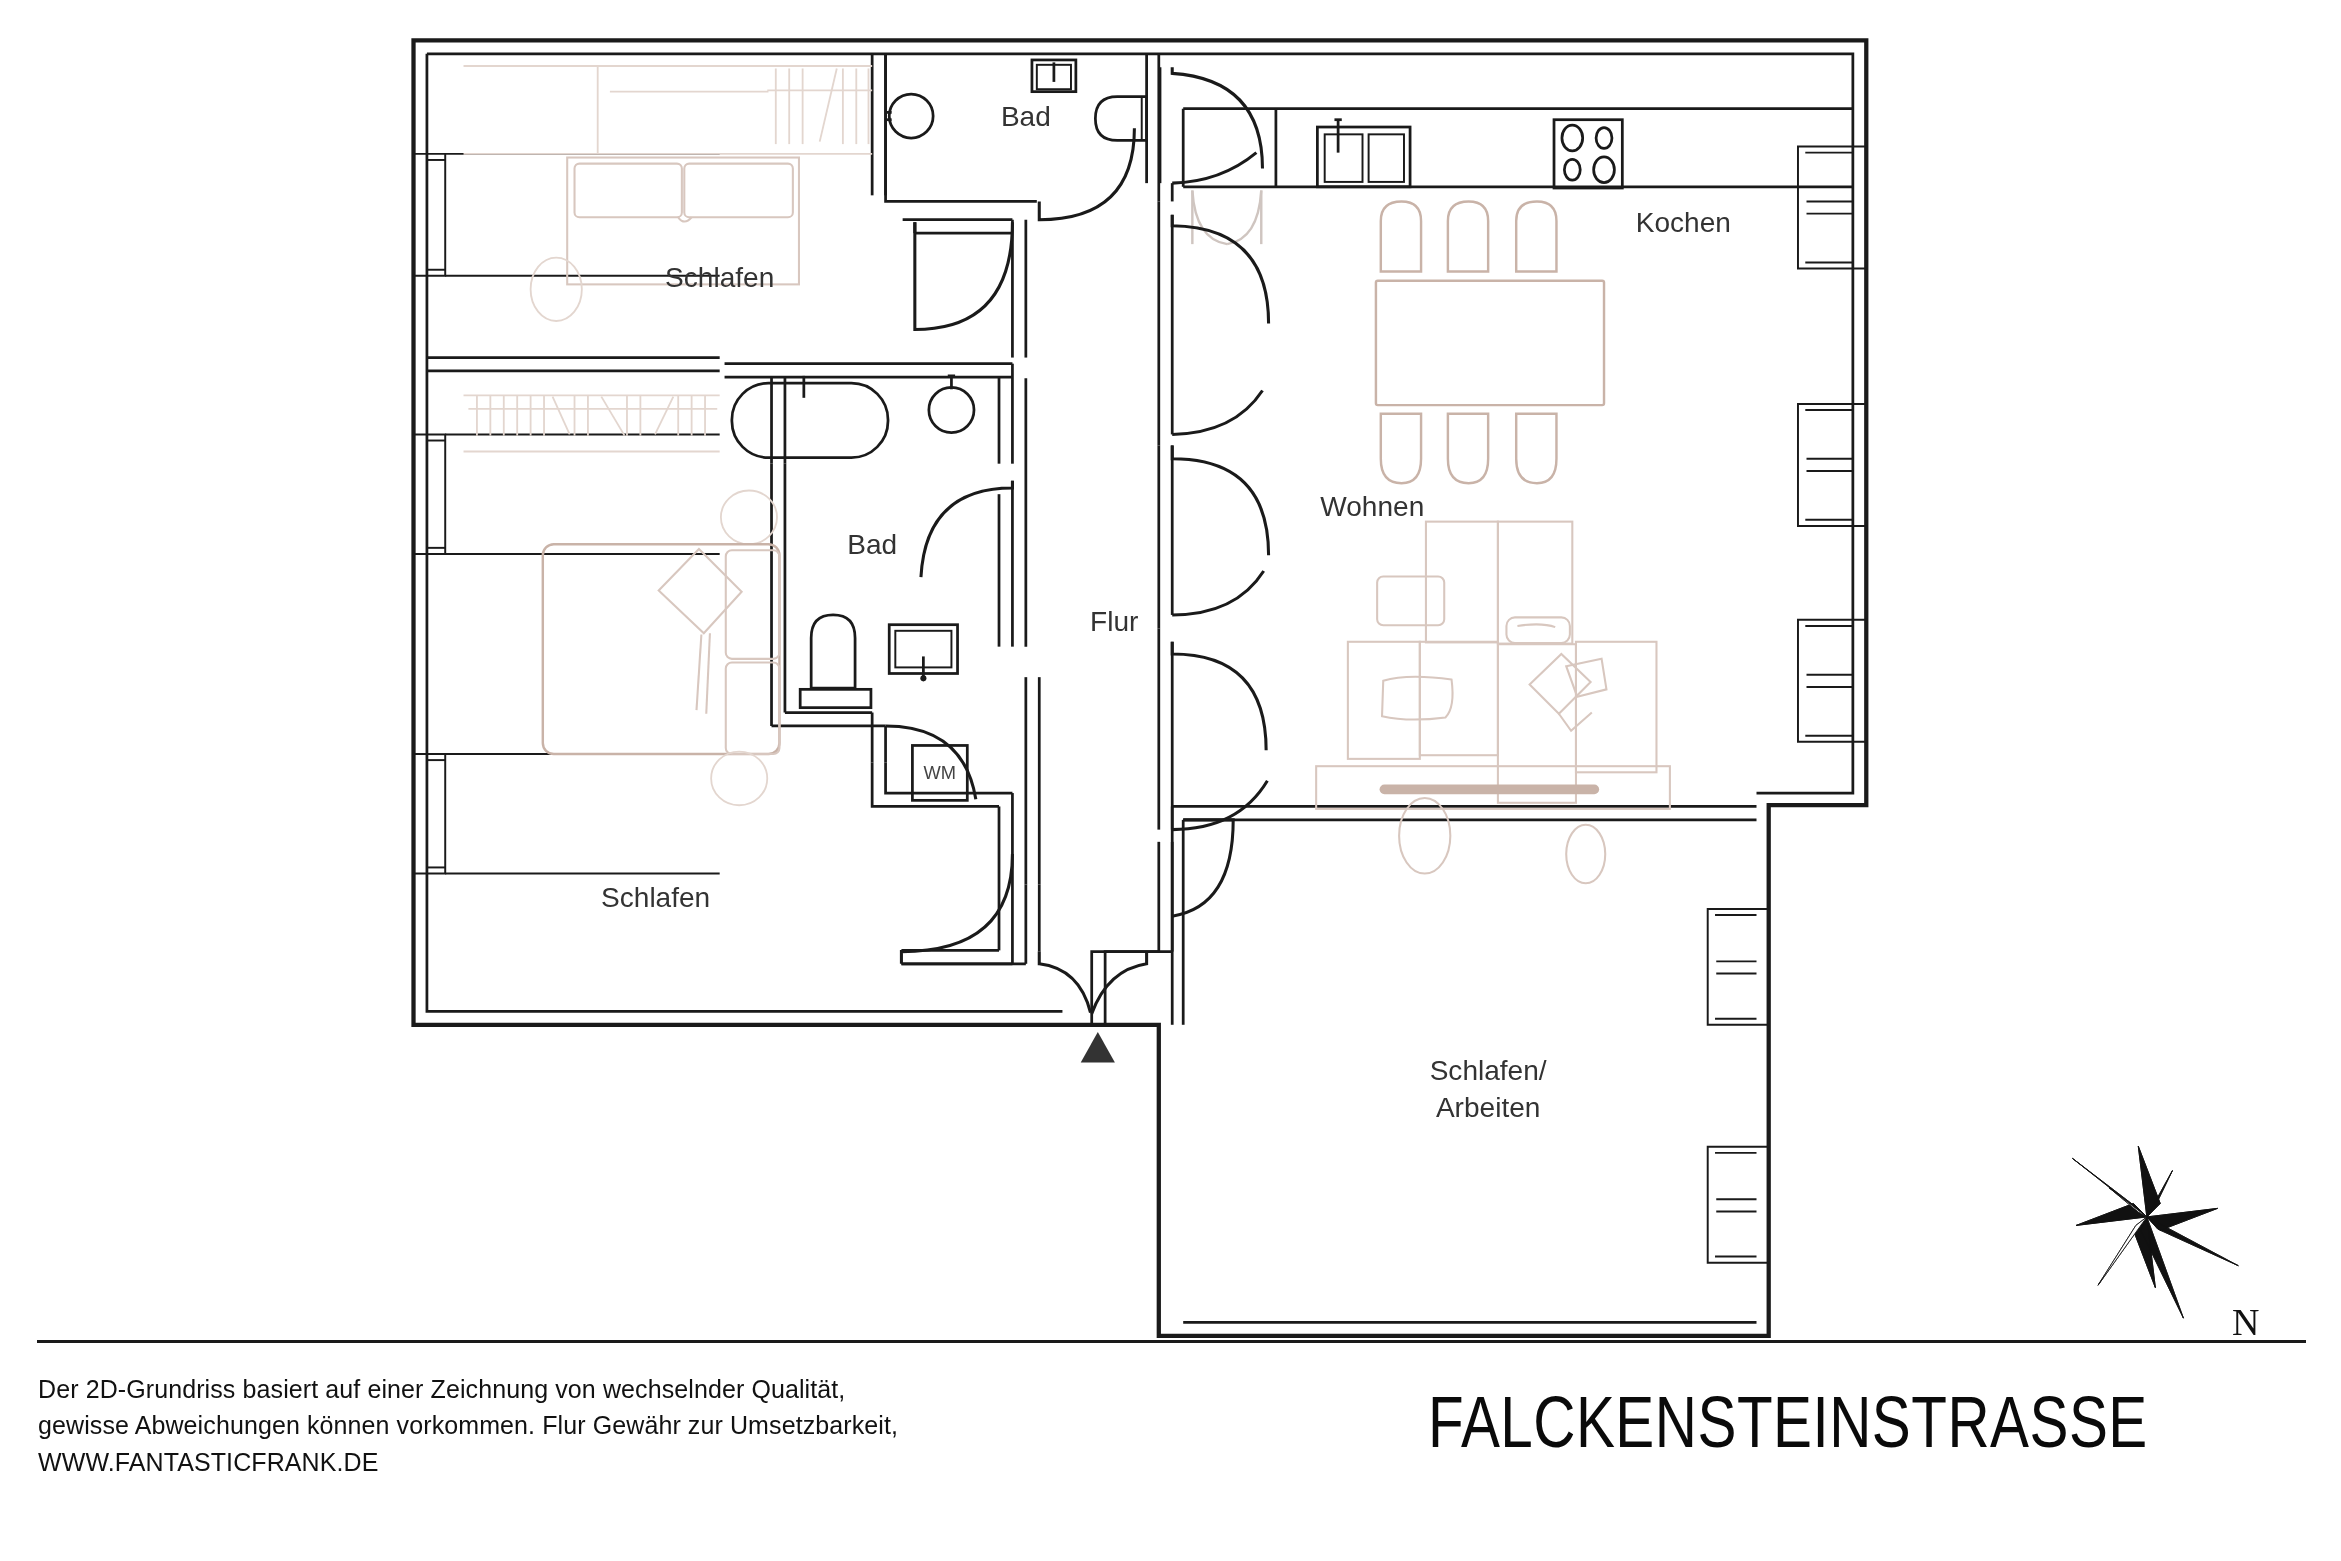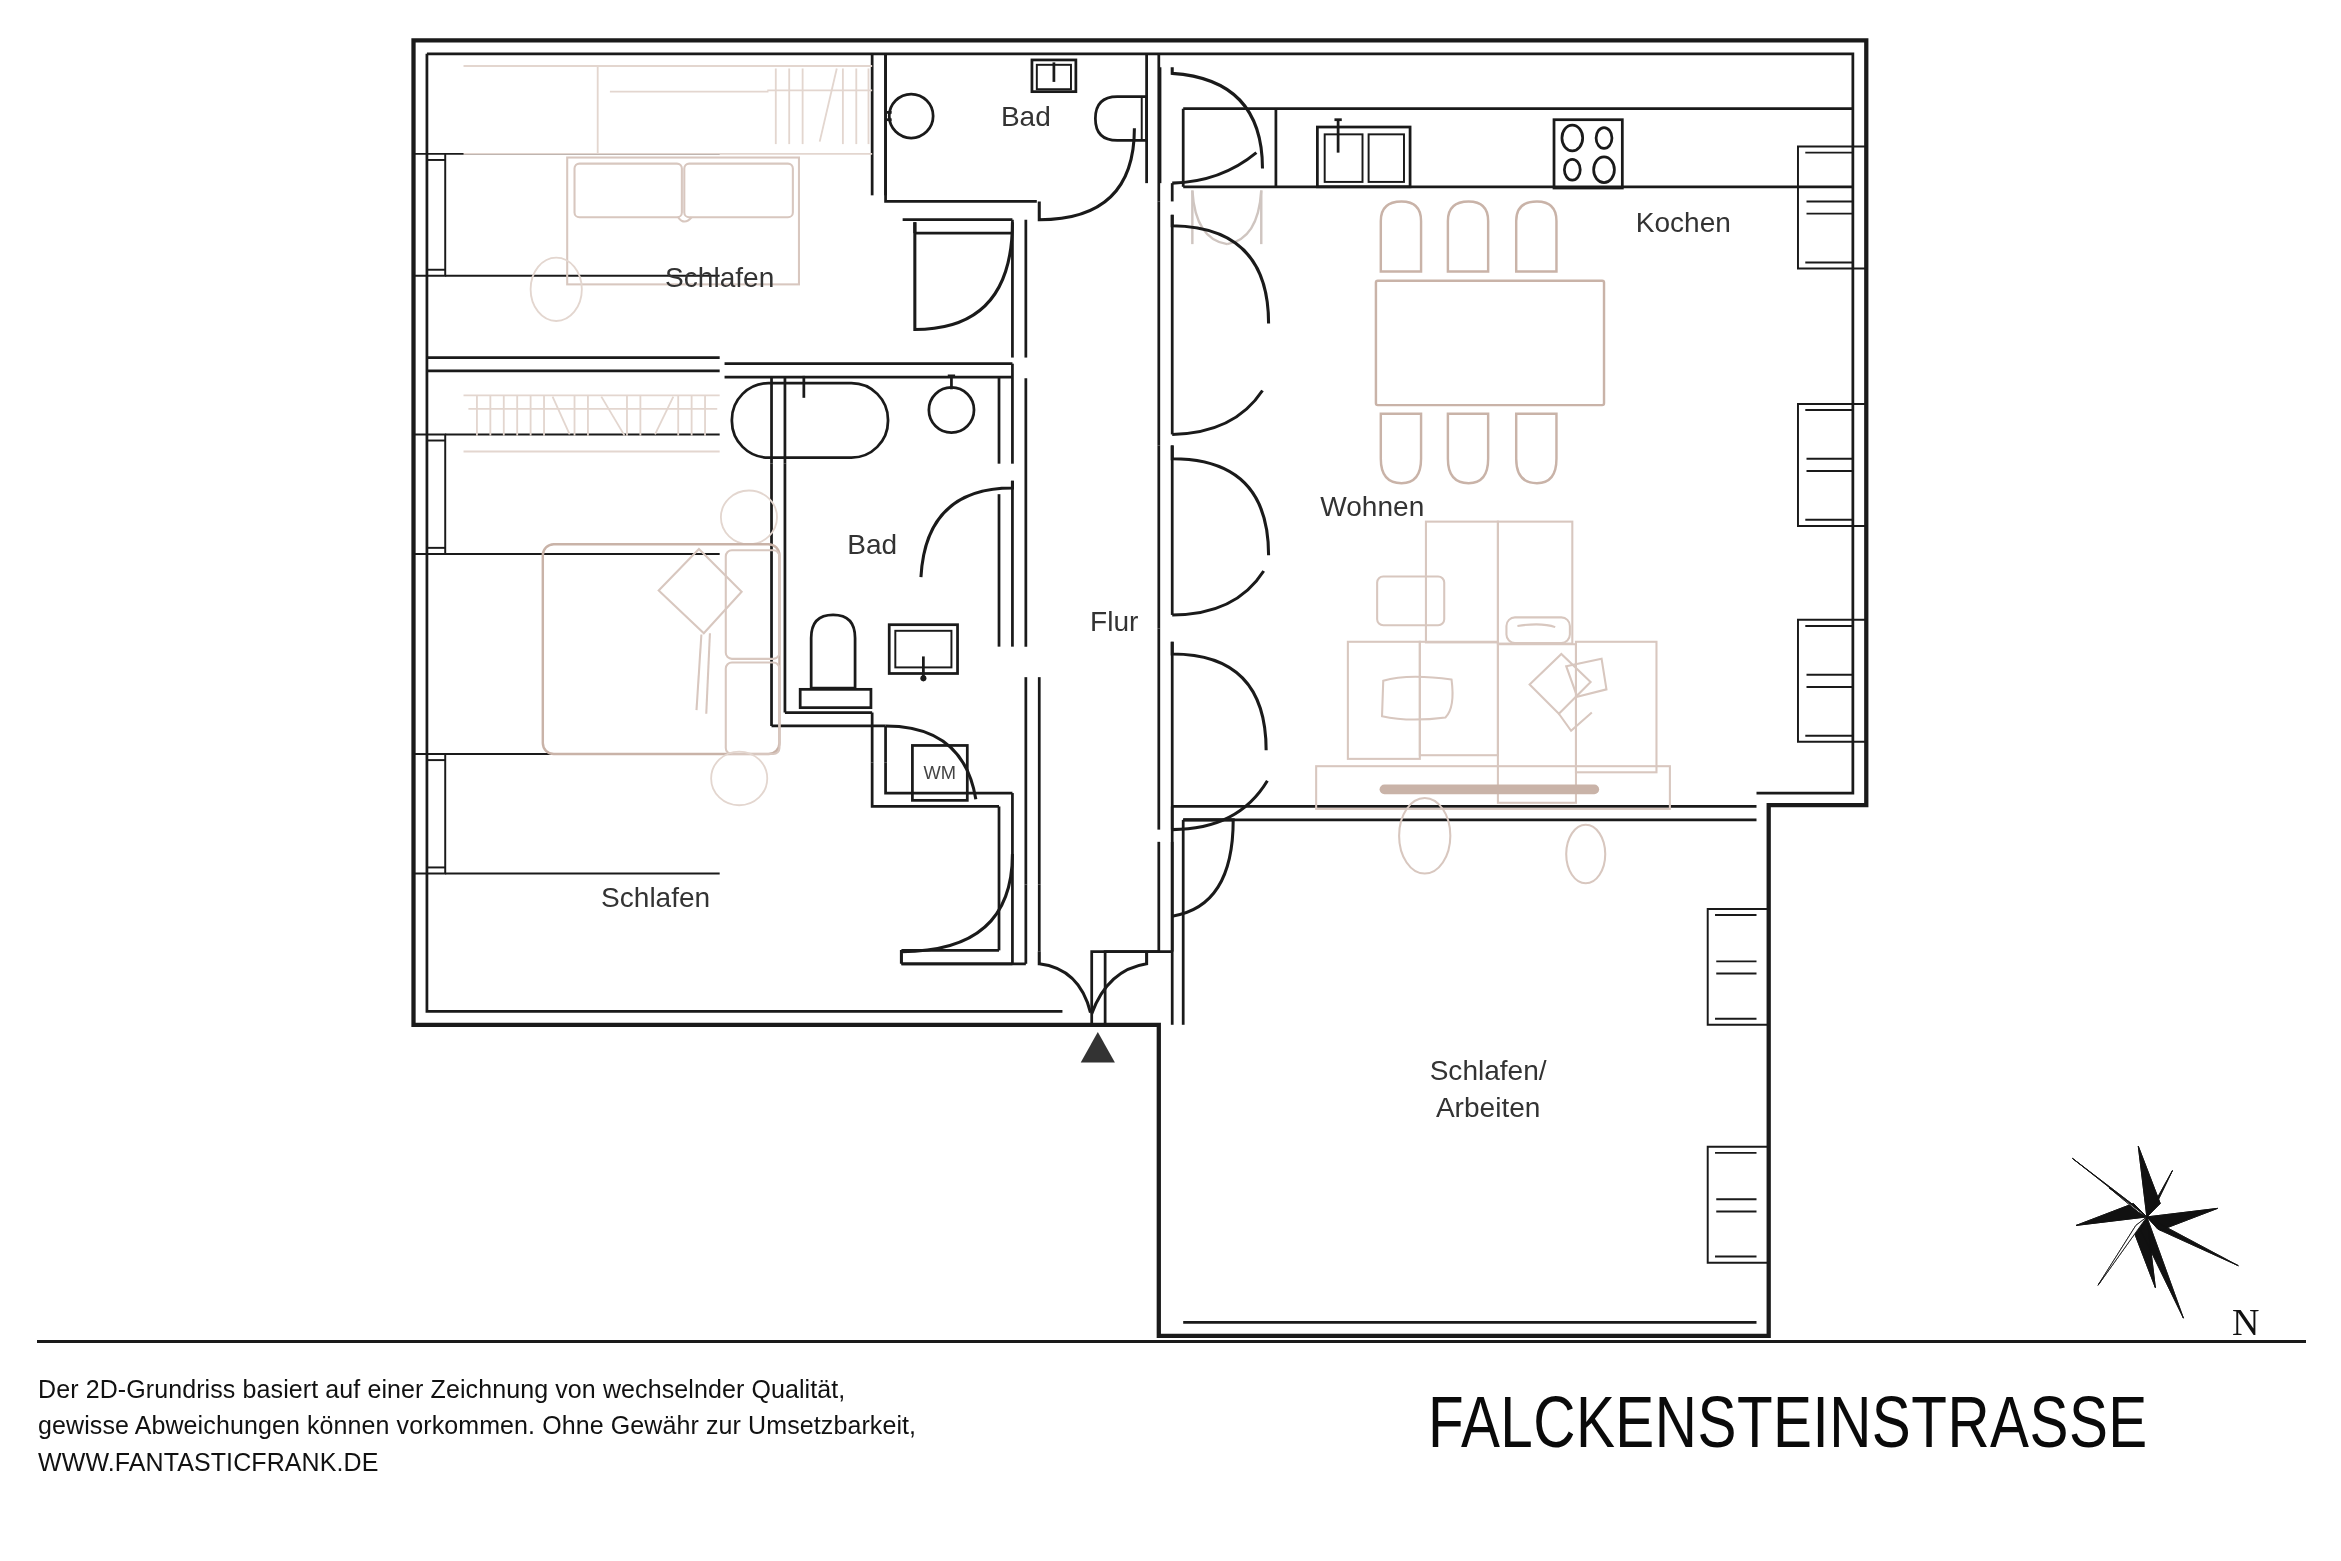--- a/index.html
+++ b/index.html
@@ -399,21 +399,21 @@
       </g>
       <polygon points="0,0 -80,112 -18,14" fill="#fff" stroke="#111" stroke-width="1.4"></polygon>
       <polygon points="0,0 -62,-48 -14,-8" fill="#fff" stroke="#111" stroke-width="1.4"></polygon>
     </g>
   </svg>
 
   <div id="footer">
     <div class="rule"></div>
     <div class="disclaimer">
       <div>Der 2D-Grundriss basiert auf einer Zeichnung von wechselnder Qualität,</div>
-      <div>gewisse Abweichungen können vorkommen. Ohne Gewähr zur Umsetzbarkeit,</div>
+      <div>gewisse Abweichungen können vorkommen. Flur Gewähr zur Umsetzbarkeit,</div>
       <div>WWW.FANTASTICFRANK.DE</div>
     </div>
     <div class="proj-title">FALCKENSTEINSTRASSE</div>
   </div>
 
   <div class="compass-n">N</div>
 </div>
 
 
 </body></html>

